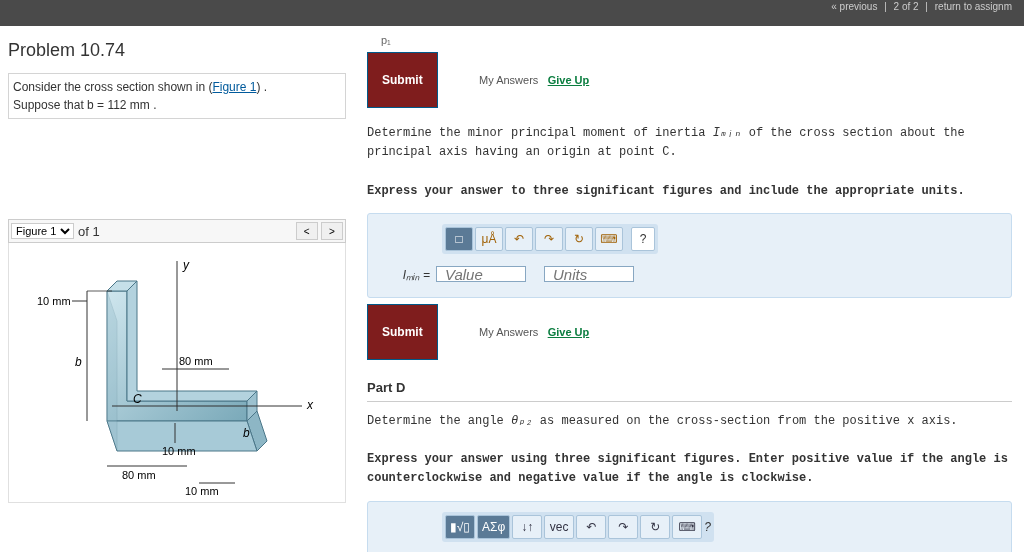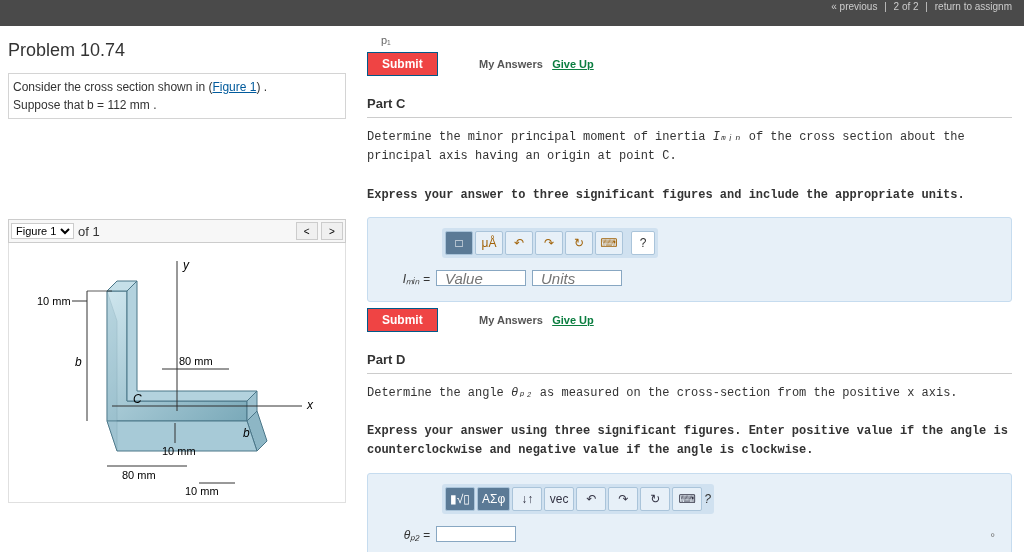--- a/index.html
+++ b/index.html
@@ -10,22 +10,22 @@
 .left-col { width: 355px; padding: 8px; border-right: 1px solid #fff; }
 .right-col { flex: 1; padding: 8px 12px; }
 .problem-title { font-size: 18px; font-weight: normal; color: #333; padding: 6px 0 12px 0; }
 .prompt-box { border: 1px solid #d4d4d4; padding: 4px; font-size: 12px; line-height: 1.5; background: #fff; }
 .prompt-box a { color: #005a9c; text-decoration: underline; }
 .fig-header { margin-top: 100px; border: 1px solid #ccc; display: flex; align-items: center; padding: 2px; background: #f7f7f7; }
 .fig-header select { font-size: 11px; background: #fff; border: 1px solid #ccc; }
 .fig-nav { margin-left: auto; }
 .fig-nav button { width: 22px; height: 18px; border: 1px solid #ccc; background: #f0f0f0; font-size: 10px; cursor: pointer; }
 .figure-area { border: 1px solid #e0e0e0; border-top: none; padding: 8px; height: 260px; position: relative; background: #fff; }
-.submit-btn { background: #ef4444; color: #fff; border: 1px solid #005a8a; padding: 4px 14px; font-size: 12px; font-weight: bold; cursor: pointer; }
-.link-my { color: #555; font-size: 11px; margin-left: 10px; font-weight: bold; cursor: pointer; padding-left: 28px; }
+.submit-btn { background: #7f1d1d; color: #fff; border: 1px solid #005a8a; padding: 20px 14px; font-size: 12px; font-weight: bold; cursor: pointer; }
+.link-my { color: #555; font-size: 11px; margin-left: 10px; font-weight: normal; cursor: pointer; padding-left: 28px; }
 .link-give { color: #0a7d3f; font-size: 11px; margin-left: 6px; font-weight: bold; text-decoration: underline; cursor: pointer; }
 .part-header { font-size: 13px; font-weight: bold; color: #333; padding: 14px 0 6px 0; border-bottom: 1px solid #ccc; }
 .part-body { padding: 10px 0 4px 0; font-size: 12px; line-height: 1.6; font-family: Liberation Mono, monospace; }
 .answer-box { border: 1px solid #c6dcef; background: #e7f0f8; border-radius: 3px; padding: 10px 14px; margin-top: 8px; position: relative; }
 .toolbar { background: #d0e1f0; display: inline-flex; align-items: center; padding: 3px; border-radius: 3px; margin-bottom: 8px; margin-left: 60px; }
 .toolbar .tb { width: 28px; height: 24px; border: 1px solid #aac4da; background: #5b7a96; color: #fff; display: inline-flex; align-items: center; justify-content: center; font-size: 12px; margin-right: 2px; border-radius: 2px; cursor: pointer; }
 .toolbar .tb.light { background: #e7f0f8; color: #a16207; }
 .toolbar .help { width: 24px; height: 24px; display: inline-flex; align-items: center; justify-content: center; background: #fff; border: 1px solid #aac4da; border-radius: 2px; margin-left: 6px; cursor: pointer; font-style: normal; }
 .inputline { display: flex; align-items: center; padding: 4px 0; }
 .inputline .lbl { width: 54px; text-align: right; font-style: italic; font-size: 12px; padding-right: 6px; }
@@ -104,39 +104,38 @@
   </div>
 
   <div class="right-col">
     <div style="height:12px;font-size:11px;color:#666;padding-left:14px;">p₁</div>
     <div class="submit-row">
       <button class="submit-btn">Submit</button>
       <span class="link-my">My Answers</span>
       <span class="link-give">Give Up</span>
     </div>
 
-    <div class="part-header">Part C</div>
     <div class="part-body">
       <span>Determine the minor principal moment of inertia </span><i>Iₘᵢₙ</i><span> of the cross section about the principal axis having an origin at point C.</span><br><br>
       <b>Express your answer to three significant figures and include the appropriate units.</b>
     </div>
     <div class="answer-box">
       <div class="toolbar">
         <span class="tb">□</span>
         <span class="tb light">μÅ</span>
         <span class="tb light">↶</span>
         <span class="tb light">↷</span>
         <span class="tb light">↻</span>
         <span class="tb light">⌨</span>
         <i class="help">?</i>
       </div>
       <div class="inputline">
         <span class="lbl">Iₘᵢₙ =</span>
         <input class="val" placeholder="Value" style="">
-        <input class="un" style="margin-left: 6px;" placeholder="Units">
+        <input class="un" style="margin-left: 18px;" placeholder="Units">
       </div>
     </div>
     <div class="submit-row">
       <button class="submit-btn">Submit</button>
       <span class="link-my">My Answers</span>
       <span class="link-give">Give Up</span>
     </div>
 
     <div class="part-header">Part D</div>
     <div class="part-body">

